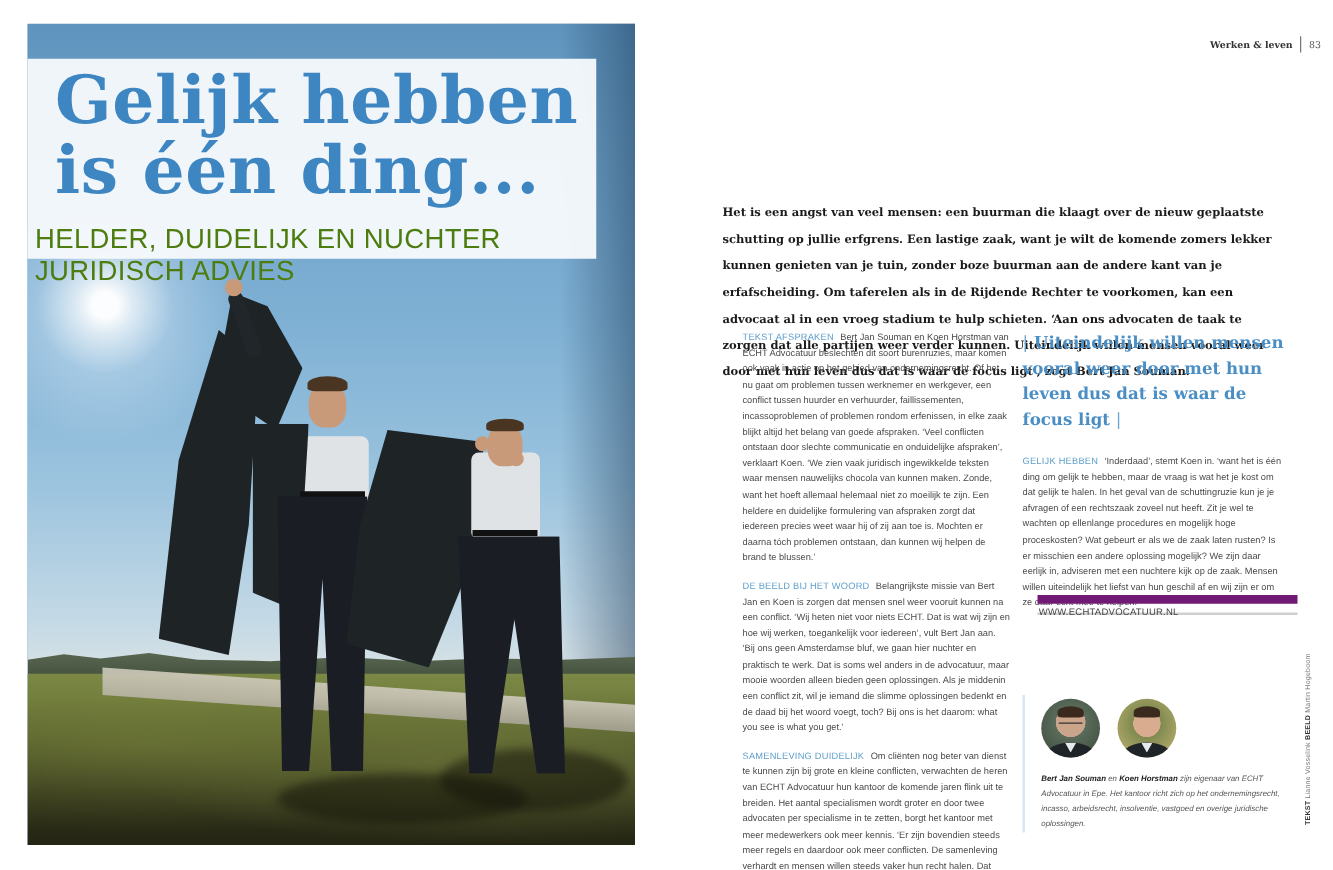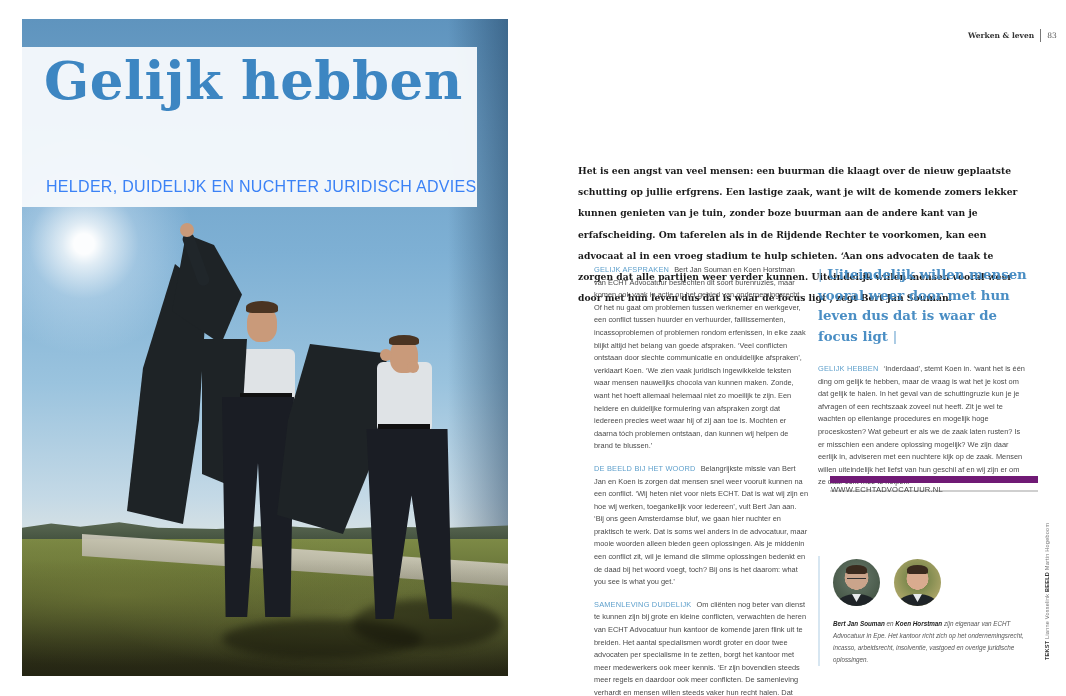--- a/index.html
+++ b/index.html
@@ -59,22 +59,22 @@
   .title-box {
     position: absolute; left: 22px; top: 47px; width: 455px; height: 160px;
     background: rgba(246,249,252,0.96);
   }
   .headline {
     position: absolute; left: 44px; top: 52px; width: 440px;
     font-family: "DejaVu Serif", serif; font-weight: bold;
     font-size: 53px; line-height: 56px; color: #3d86c2; letter-spacing: 0.5px;
   }
   .subhead {
-    position: absolute; left: 46px; top: 178px; width: 440px;
-    font-family: "Liberation Sans", sans-serif; font-size: 16px; color: #3b82f6;
+    position: absolute; left: 28px; top: 178px; width: 440px;
+    font-family: "Liberation Sans", sans-serif; font-size: 22px; color: #4d7c0f;
     letter-spacing: 0.3px;
   }
 
   
   .running-head {
     position: absolute; left: 968px; top: 29px; font-family: "DejaVu Serif", serif;
     font-size: 7.5px; font-weight: bold; color: #333; display: flex; align-items: center;
   }
   .running-head .sep { display: inline-block; width: 1px; height: 13px; background: #777; margin: 0 6px; }
   .running-head .pnum { font-weight: normal; color: #555; }
@@ -163,34 +163,35 @@
     <div class="head" style="left:368px; top:320px; width:28px; height:34px;"></div>
     <div class="hair" style="left:367px; top:316px; width:30px; height:10px;"></div>
     <div class="hand" style="left:358px; top:330px; width:12px; height:12px;"></div>
     <div class="hand" style="left:385px; top:342px; width:12px; height:12px;"></div>
   </div>
 </div>
 
 <div class="title-box"></div>
 <h1 class="headline">
   <span>Gelijk hebben</span><br>
+  <span>is één ding...</span>
 </h1>
 <div class="subhead">HELDER, DUIDELIJK EN NUCHTER JURIDISCH ADVIES</div>
 
 <div class="running-head">
   <span>Werken &amp; leven</span>
   <span class="sep"></span>
   <span class="pnum">83</span>
 </div>
 
 <div class="intro">Het is een angst van veel mensen: een buurman die klaagt over de nieuw geplaatste schutting op jullie erfgrens. Een lastige zaak, want je wilt de komende zomers lekker kunnen genieten van je tuin, zonder boze buurman aan de andere kant van je erfafscheiding. Om taferelen als in de Rijdende Rechter te voorkomen, kan een advocaat al in een vroeg stadium te hulp schieten. ‘Aan ons advocaten de taak te zorgen dat alle partijen weer verder kunnen. Uiteindelijk willen mensen vooral weer door met hun leven dus dat is waar de focus ligt’, zegt Bert Jan Souman.</div>
 
 <div class="col col-left">
   <p>
-    <span class="lead">GELIJK AFSPRAKEN</span>
+    <span class="lead">TEKST AFSPRAKEN</span>
     <span>Bert Jan Souman en Koen Horstman van ECHT Advocatuur beslechten dit soort burenruzies, maar komen ook vaak in actie op het gebied van ondernemingsrecht. Of het nu gaat om problemen tussen werknemer en werkgever, een conflict tussen huurder en verhuurder, faillissementen, incassoproblemen of problemen rondom erfenissen, in elke zaak blijkt altijd het belang van goede afspraken. ‘Veel conflicten ontstaan door slechte communicatie en onduidelijke afspraken’, verklaart Koen. ‘We zien vaak juridisch ingewikkelde teksten waar mensen nauwelijks chocola van kunnen maken. Zonde, want het hoeft allemaal helemaal niet zo moeilijk te zijn. Een heldere en duidelijke formulering van afspraken zorgt dat iedereen precies weet waar hij of zij aan toe is. Mochten er daarna tóch problemen ontstaan, dan kunnen wij helpen de brand te blussen.’</span>
   </p>
   <p>
     <span class="lead">DE BEELD BIJ HET WOORD</span>
     <span>Belangrijkste missie van Bert Jan en Koen is zorgen dat mensen snel weer vooruit kunnen na een conflict. ‘Wij heten niet voor niets ECHT. Dat is wat wij zijn en hoe wij werken, toegankelijk voor iedereen’, vult Bert Jan aan. ‘Bij ons geen Amsterdamse bluf, we gaan hier nuchter en praktisch te werk. Dat is soms wel anders in de advocatuur, maar mooie woorden alleen bieden geen oplossingen. Als je middenin een conflict zit, wil je iemand die slimme oplossingen bedenkt en de daad bij het woord voegt, toch? Bij ons is het daarom: what you see is what you get.’</span>
   </p>
   <p>
     <span class="lead">SAMENLEVING DUIDELIJK</span>
     <span>Om cliënten nog beter van dienst te kunnen zijn bij grote en kleine conflicten, verwachten de heren van ECHT Advocatuur hun kantoor de komende jaren flink uit te breiden. Het aantal specialismen wordt groter en door twee advocaten per specialisme in te zetten, borgt het kantoor met meer medewerkers ook meer kennis. ‘Er zijn bovendien steeds meer regels en daardoor ook meer conflicten. De samenleving verhardt en mensen willen steeds vaker hun recht halen. Dat betekent natuurlijk meer werk voor ons, maar toch vragen we mensen altijd eerst een afweging te maken.’</span>
   </p>

